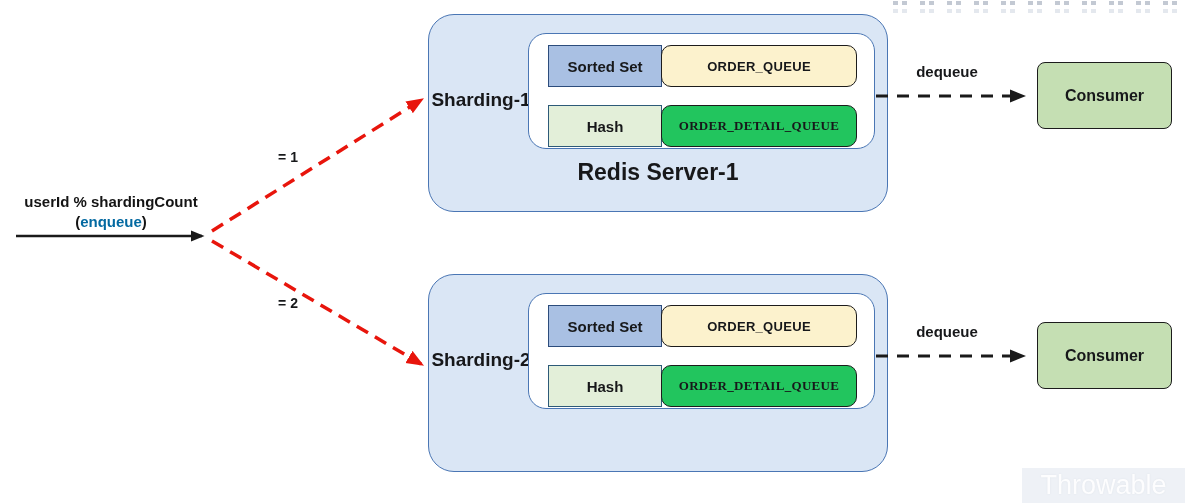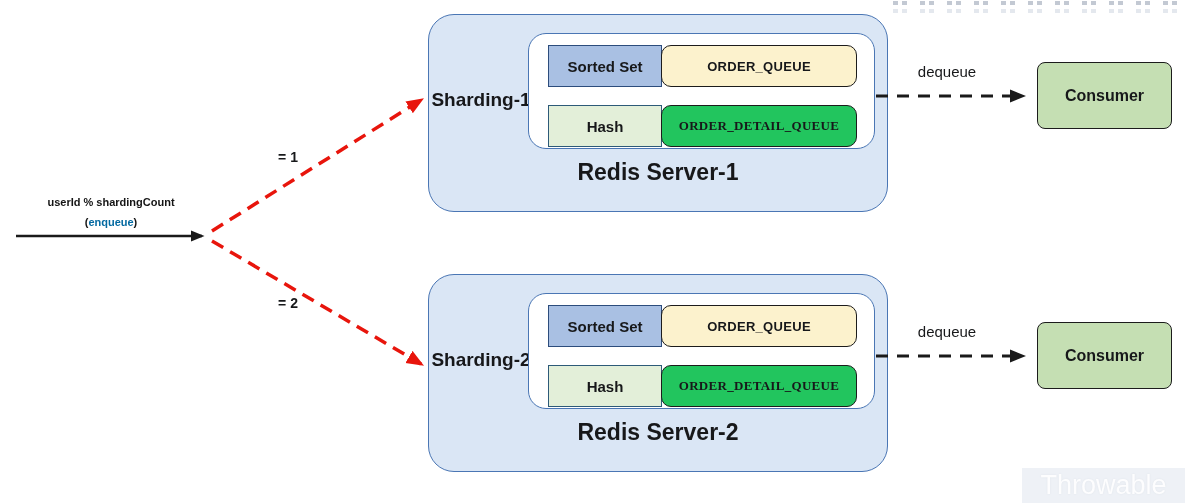--- a/index.html
+++ b/index.html
@@ -109,42 +109,42 @@
   }
   #consumer-1 { left: 1037px; top: 62px; }
   #consumer-2 { left: 1037px; top: 322px; }
 
   
   .dequeue-label {
     position: absolute;
     width: 80px;
     text-align: center;
     font-size: 15px;
-    font-weight: 400;
+    font-weight: 700;
   }
   #dequeue-label-1 { left: 907px; top: 63px; }
   #dequeue-label-2 { left: 907px; top: 323px; }
 
   .branch-label {
     position: absolute;
     width: 44px;
     text-align: center;
     font-size: 14px;
     font-weight: 700;
   }
   #branch-label-1 { left: 266px; top: 149px; }
   #branch-label-2 { left: 266px; top: 295px; }
 
   .input-label {
     position: absolute;
     left: 8px;
     top: 192px;
     width: 206px;
     text-align: center;
-    font-size: 11px;
+    font-size: 15px;
     font-weight: 700;
     line-height: 20px;
     color: #141414;
   }
   .enqueue-red { color: #0369a1; }
 
   
   .dotted-strip { position: absolute; height: 4px; left: 893px; width: 292px; }
   #strip-1 { top: 1px; background: repeating-linear-gradient(90deg, #c3c9d3 0 5px, transparent 5px 9px, #c3c9d3 9px 14px, transparent 14px 27px); }
   #strip-2 { top: 9px; background: repeating-linear-gradient(90deg, #e4e8ee 0 5px, transparent 5px 9px, #e4e8ee 9px 14px, transparent 14px 27px); }
@@ -206,21 +206,20 @@
     <div class="inner-panel">
       <div class="ds-row row-0">
         <div class="type-box type-sortedset">Sorted Set</div>
         <div class="queue-box queue-order">ORDER_QUEUE</div>
       </div>
       <div class="ds-row row-1">
         <div class="type-box type-hash">Hash</div>
         <div class="queue-box queue-detail">ORDER_DETAIL_QUEUE</div>
       </div>
     </div>
-    <div class="server-title">Redis Server-2</div>
   </div>
 
   <div class="dequeue-label" id="dequeue-label-1">dequeue</div>
   <div class="dequeue-label" id="dequeue-label-2">dequeue</div>
 
   <div class="consumer-box" id="consumer-1">Consumer</div>
   <div class="consumer-box" id="consumer-2">Consumer</div>
 
   <svg class="arrows" width="1185" height="503" viewBox="0 0 1185 503">
     <defs>

